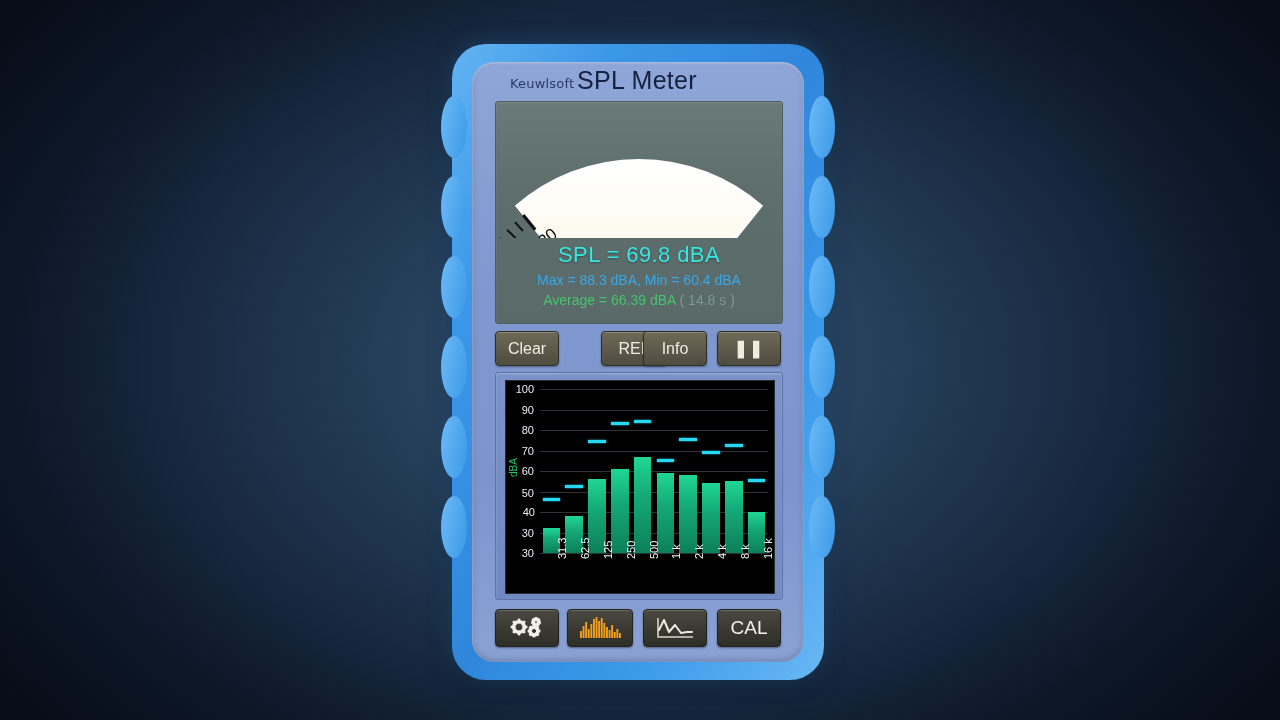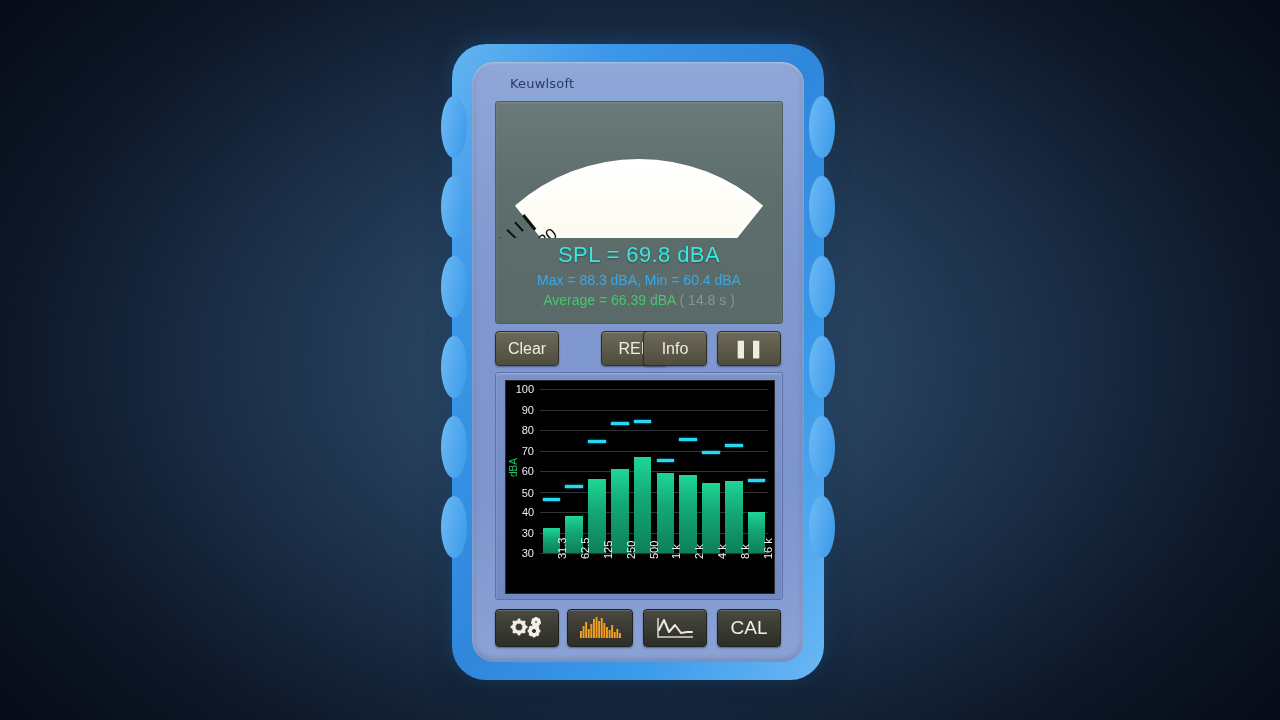--- a/index.html
+++ b/index.html
@@ -126,20 +126,21 @@
     <div class="case-bump" style="left:357px;top:212px;width:26px;height:62px;"></div>
     <div class="case-bump" style="left:357px;top:292px;width:26px;height:62px;"></div>
     <div class="case-bump" style="left:357px;top:372px;width:26px;height:62px;"></div>
     <div class="case-bump" style="left:357px;top:452px;width:26px;height:62px;"></div>
   </div>
 
   <div class="case-inner"></div>
 
   <div class="hdr">
     <div class="brand">Keuwlsoft</div>
+    <div class="apptitle">SPL Meter</div>
   </div>
 
   <div class="panel">
     <div class="dial-wrap">
       <svg width="280" height="132" viewBox="0 0 280 132">
         <defs>
           <linearGradient id="faceg" x1="0" y1="0" x2="0" y2="1">
             <stop offset="0%" stop-color="#ffffff"></stop>
             <stop offset="45%" stop-color="#fcfaec"></stop>
             <stop offset="100%" stop-color="#f3efd9"></stop>
@@ -222,21 +223,21 @@
           <div class="ylab" style="top: 28.5px; left: 0px;">90</div>
           <div class="gridline" style="top: 49px; left: 34px; right: 6px;"></div>
           <div class="ylab" style="top: 49px; left: 0px;">80</div>
           <div class="gridline" style="top: 69.5px; left: 34px; right: 6px;"></div>
           <div class="ylab" style="top: 69.5px; left: 0px;">70</div>
           <div class="gridline" style="top: 90px; left: 34px; right: 6px;"></div>
           <div class="ylab" style="top: 90px; left: 0px;">60</div>
           <div class="gridline" style="top: 110.5px; left: 34px; right: 6px;"></div>
           <div class="ylab" style="top: 112px; left: 0px;">50</div>
           <div class="gridline" style="top: 131px; left: 34px; right: 6px;"></div>
-          <div class="ylab" style="top: 131px; left: 8px; text-align: center;">40</div>
+          <div class="ylab" style="top: 131px; left: 1px;">40</div>
           <div class="gridline" style="top: 151.5px; left: 34px; right: 6px;"></div>
           <div class="ylab" style="top: 151.5px; left: 0px;">30</div>
           <div class="gridline" style="top: 172px; left: 34px; right: 6px;"></div>
           <div class="ylab" style="top: 172px; left: 0px;">30</div>
         </div>
       <div class="plot-area" id="plotarea">
           <div class="bar" style="left: 2.5px; width: 17.8px; height: 24.6px;"></div>
           <div class="bar" style="left: 25.3px; width: 17.8px; height: 36.9px;"></div>
           <div class="bar" style="left: 48.1px; width: 17.8px; height: 73.8px;"></div>
           <div class="bar" style="left: 70.9px; width: 17.8px; height: 84px;"></div>

